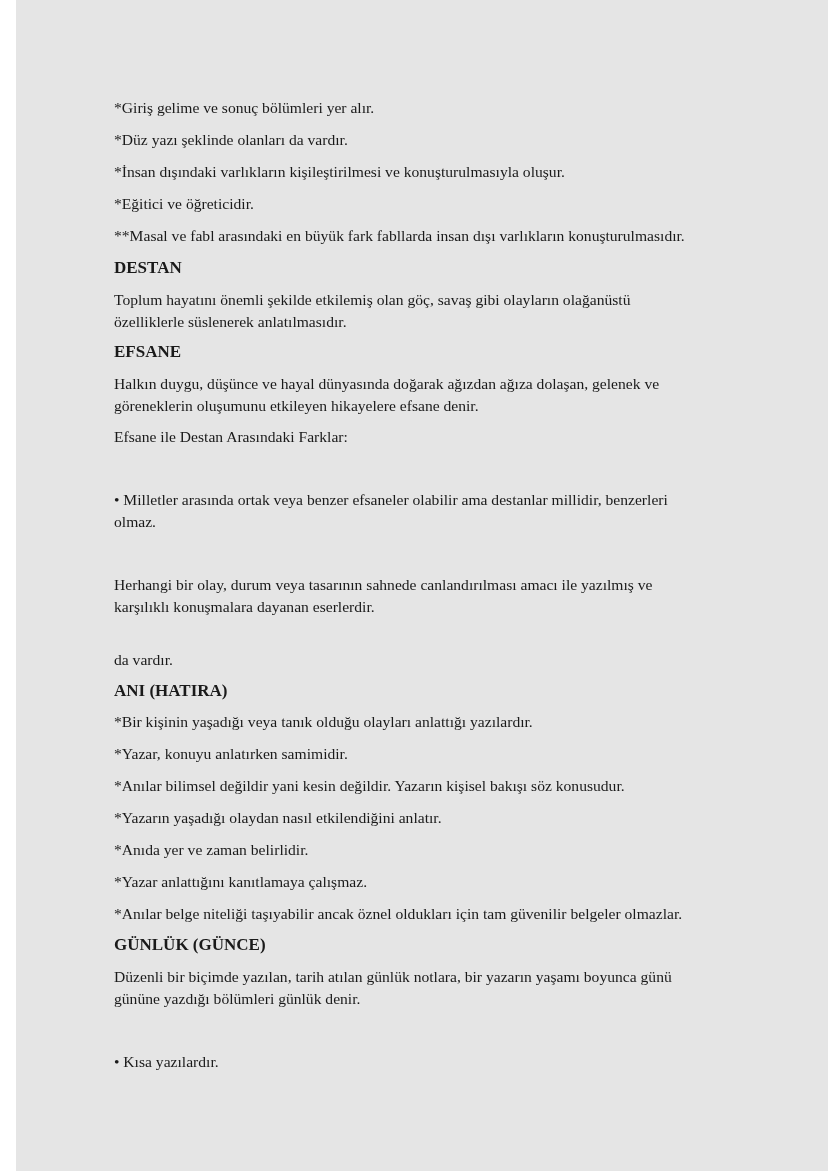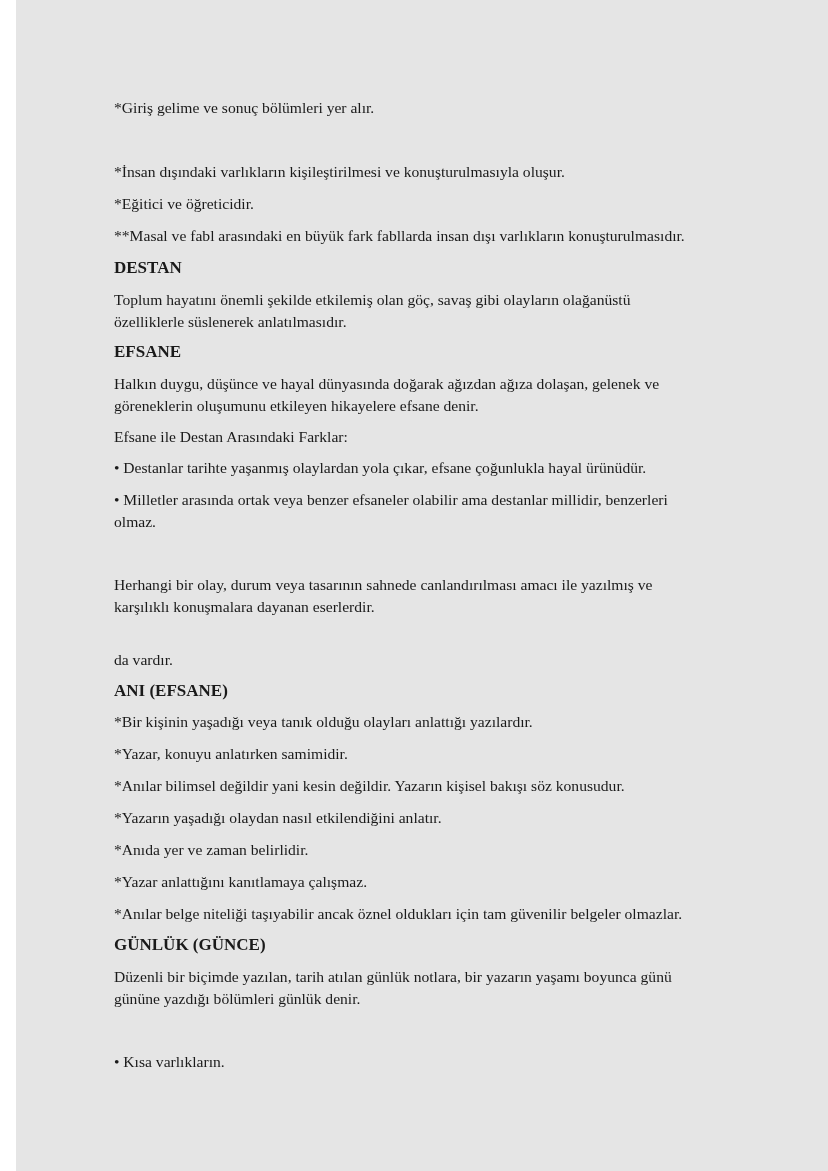--- a/index.html
+++ b/index.html
@@ -36,47 +36,47 @@
       font-weight: bold;
       font-size: 17px;
     }
   </style>
 </head>
 <body>
 
 <div class="page">
 
   <p class="ln" style="top:97px">*Giriş gelime ve sonuç bölümleri yer alır.</p>
+  <p class="ln" style="top:129px">*Düz yazı şeklinde olanları da vardır.</p>
   <p class="ln" style="top:161px">*İnsan dışındaki varlıkların kişileştirilmesi ve konuşturulmasıyla oluşur.</p>
   <p class="ln" style="top:193px">*Eğitici ve öğreticidir.</p>
   <p class="ln" style="top:225px">**Masal ve fabl arasındaki en büyük fark fabllarda insan dışı varlıkların konuşturulmasıdır.</p>
 
   <p class="ln hd" style="top:257px">DESTAN</p>
   <p class="ln" style="top:289px">Toplum hayatını önemli şekilde etkilemiş olan göç, savaş gibi olayların olağanüstü</p>
   <p class="ln" style="top:311px">özelliklerle süslenerek anlatılmasıdır.</p>
 
   <p class="ln hd" style="top:341px">EFSANE</p>
   <p class="ln" style="top:373px">Halkın duygu, düşünce ve hayal dünyasında doğarak ağızdan ağıza dolaşan, gelenek ve</p>
   <p class="ln" style="top:395px">göreneklerin oluşumunu etkileyen hikayelere efsane denir.</p>
   <p class="ln" style="top:426px">Efsane ile Destan Arasındaki Farklar:</p>
-  <p class="ln" style="top:457px">• Destanlar tarihte yaşanmış olaylardan yola çıkar, efsane çoğunlukla hayal ürünüdür.</p>
   <p class="ln" style="top:489px">• Milletler arasında ortak veya benzer efsaneler olabilir ama destanlar millidir, benzerleri</p>
   <p class="ln" style="top:511px">olmaz.</p>
 
   <p class="ln" style="top:574px">Herhangi bir olay, durum veya tasarının sahnede canlandırılması amacı ile yazılmış ve</p>
   <p class="ln" style="top:596px">karşılıklı konuşmalara dayanan eserlerdir.</p>
   <p class="ln" style="top:649px">da vardır.</p>
 
-  <p class="ln hd" style="top:680px">ANI (EFSANE)</p>
+  <p class="ln hd" style="top:680px">ANI (HATIRA)</p>
   <p class="ln" style="top:711px">*Bir kişinin yaşadığı veya tanık olduğu olayları anlattığı yazılardır.</p>
   <p class="ln" style="top:743px">*Yazar, konuyu anlatırken samimidir.</p>
   <p class="ln" style="top:775px">*Anılar bilimsel değildir yani kesin değildir. Yazarın kişisel bakışı söz konusudur.</p>
   <p class="ln" style="top:807px">*Yazarın yaşadığı olaydan nasıl etkilendiğini anlatır.</p>
   <p class="ln" style="top:839px">*Anıda yer ve zaman belirlidir.</p>
   <p class="ln" style="top:871px">*Yazar anlattığını kanıtlamaya çalışmaz.</p>
   <p class="ln" style="top:903px">*Anılar belge niteliği taşıyabilir ancak öznel oldukları için tam güvenilir belgeler olmazlar.</p>
 
   <p class="ln hd" style="top:934px">GÜNLÜK (GÜNCE)</p>
   <p class="ln" style="top:966px">Düzenli bir biçimde yazılan, tarih atılan günlük notlara, bir yazarın yaşamı boyunca günü</p>
   <p class="ln" style="top:988px">gününe yazdığı bölümleri günlük denir.</p>
-  <p class="ln" style="top:1051px">• Kısa varlıkların.</p>
+  <p class="ln" style="top:1051px">• Kısa yazılardır.</p>
 
 </div>
 
 </body></html>

